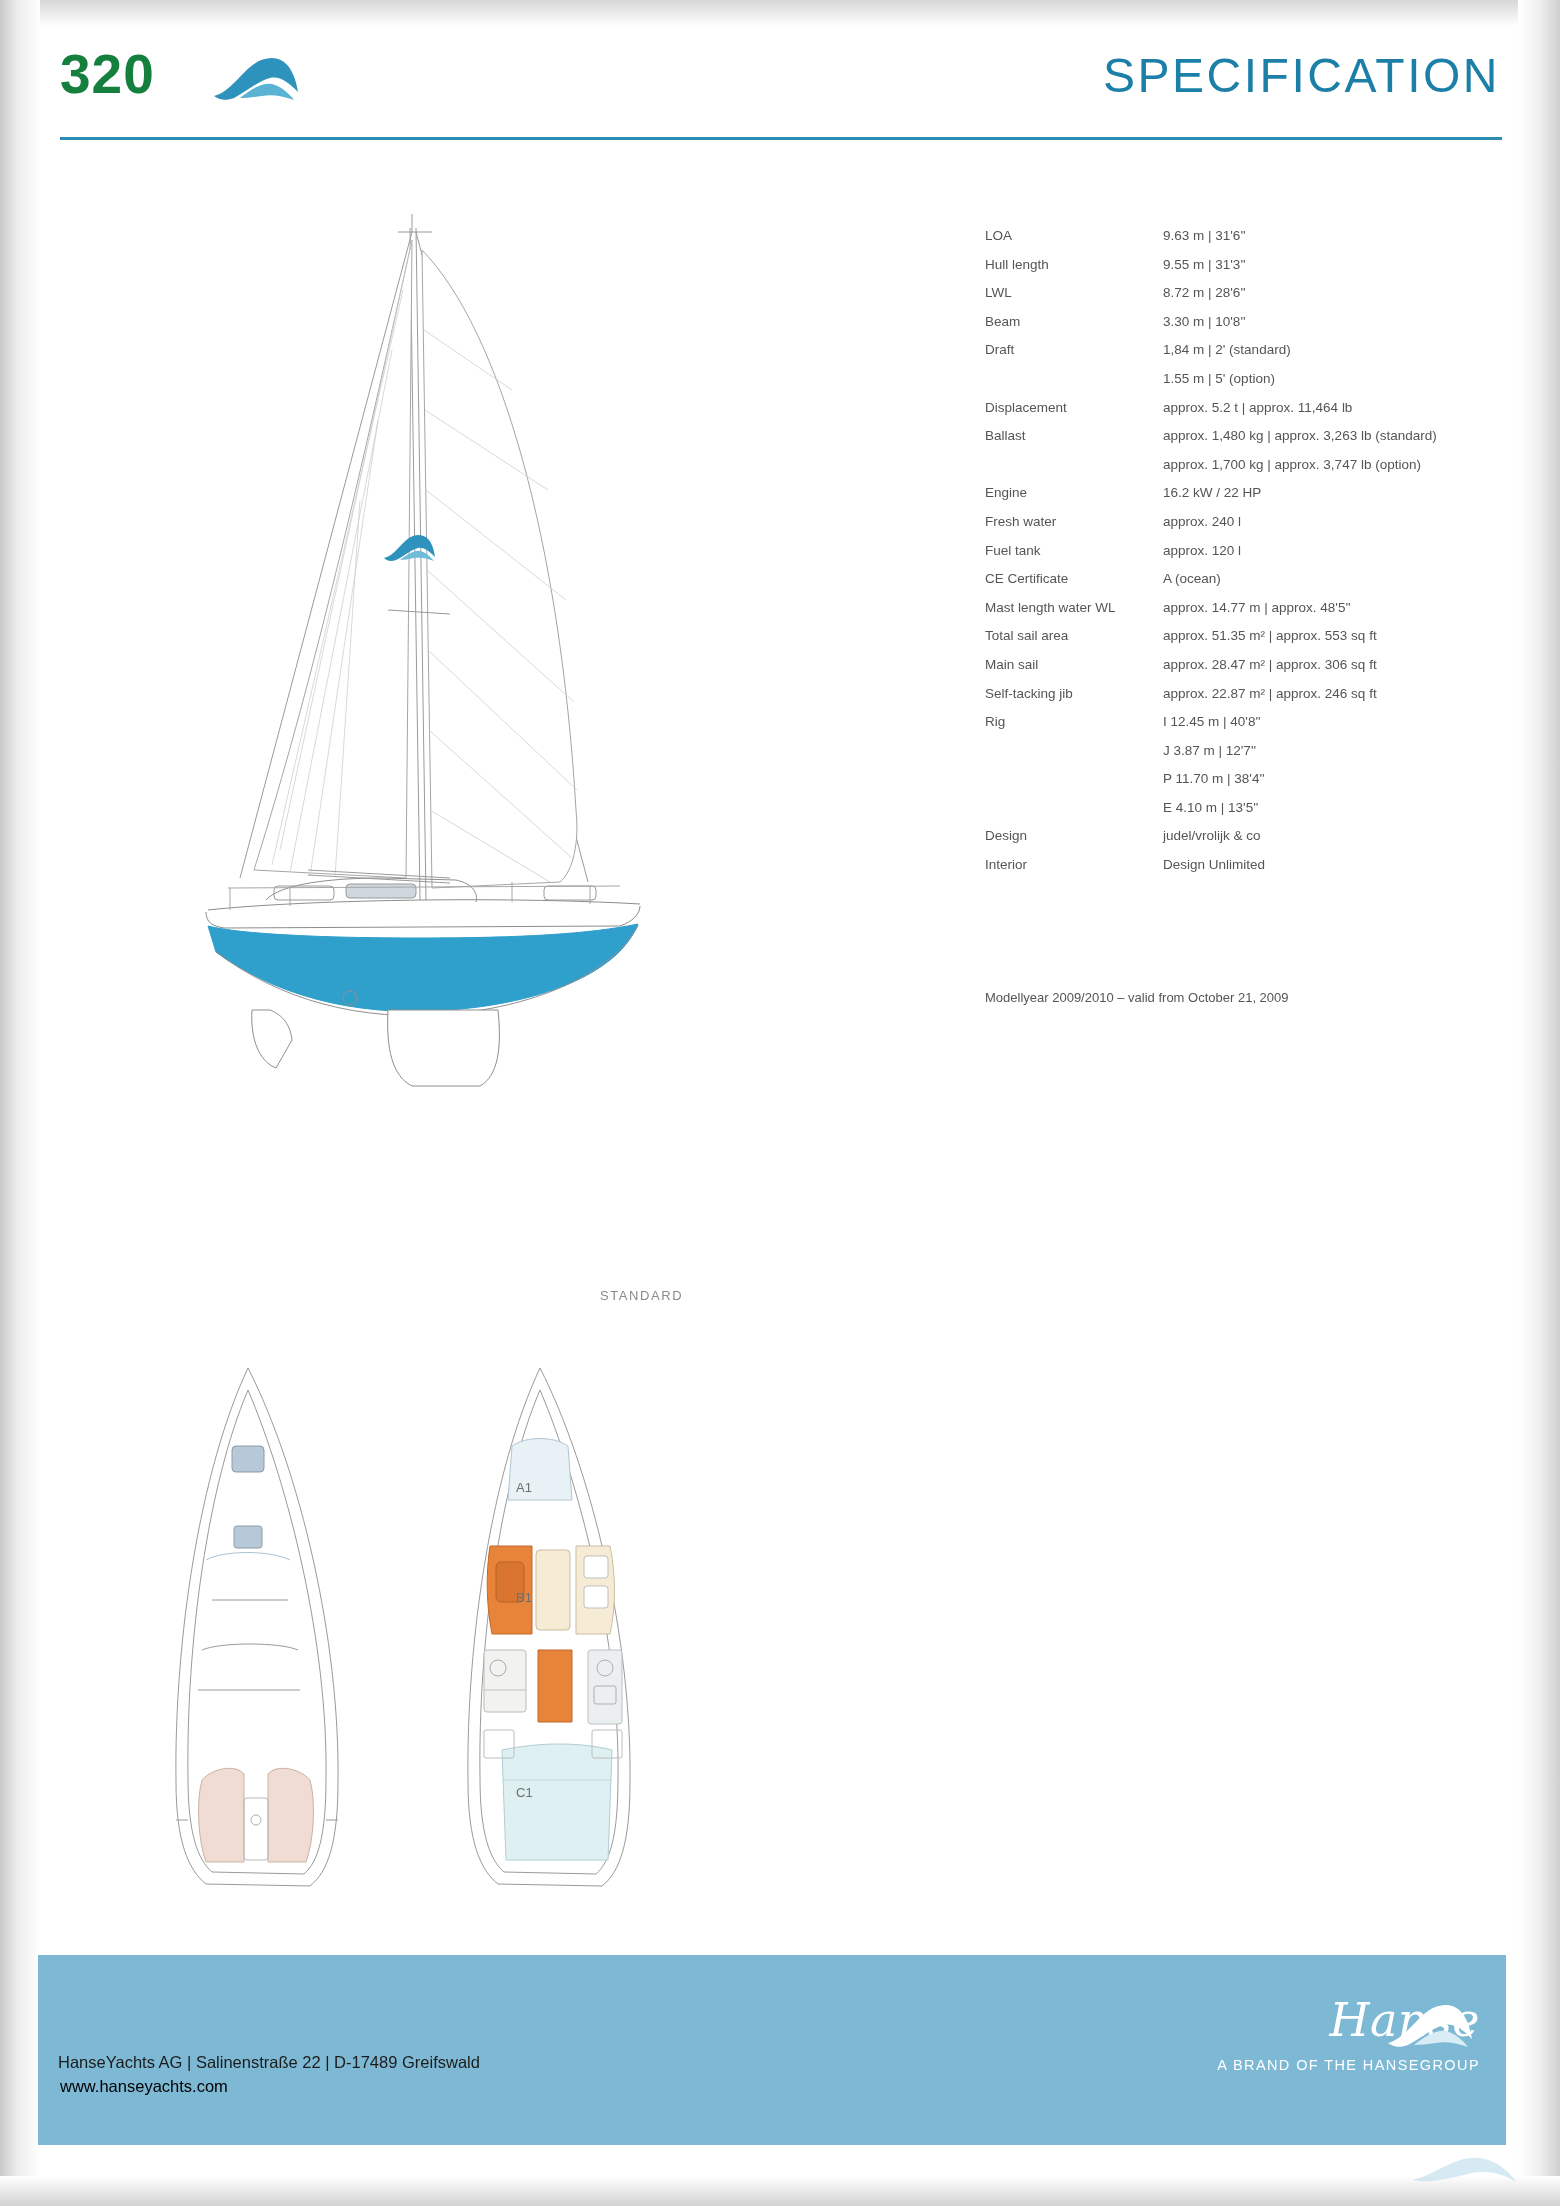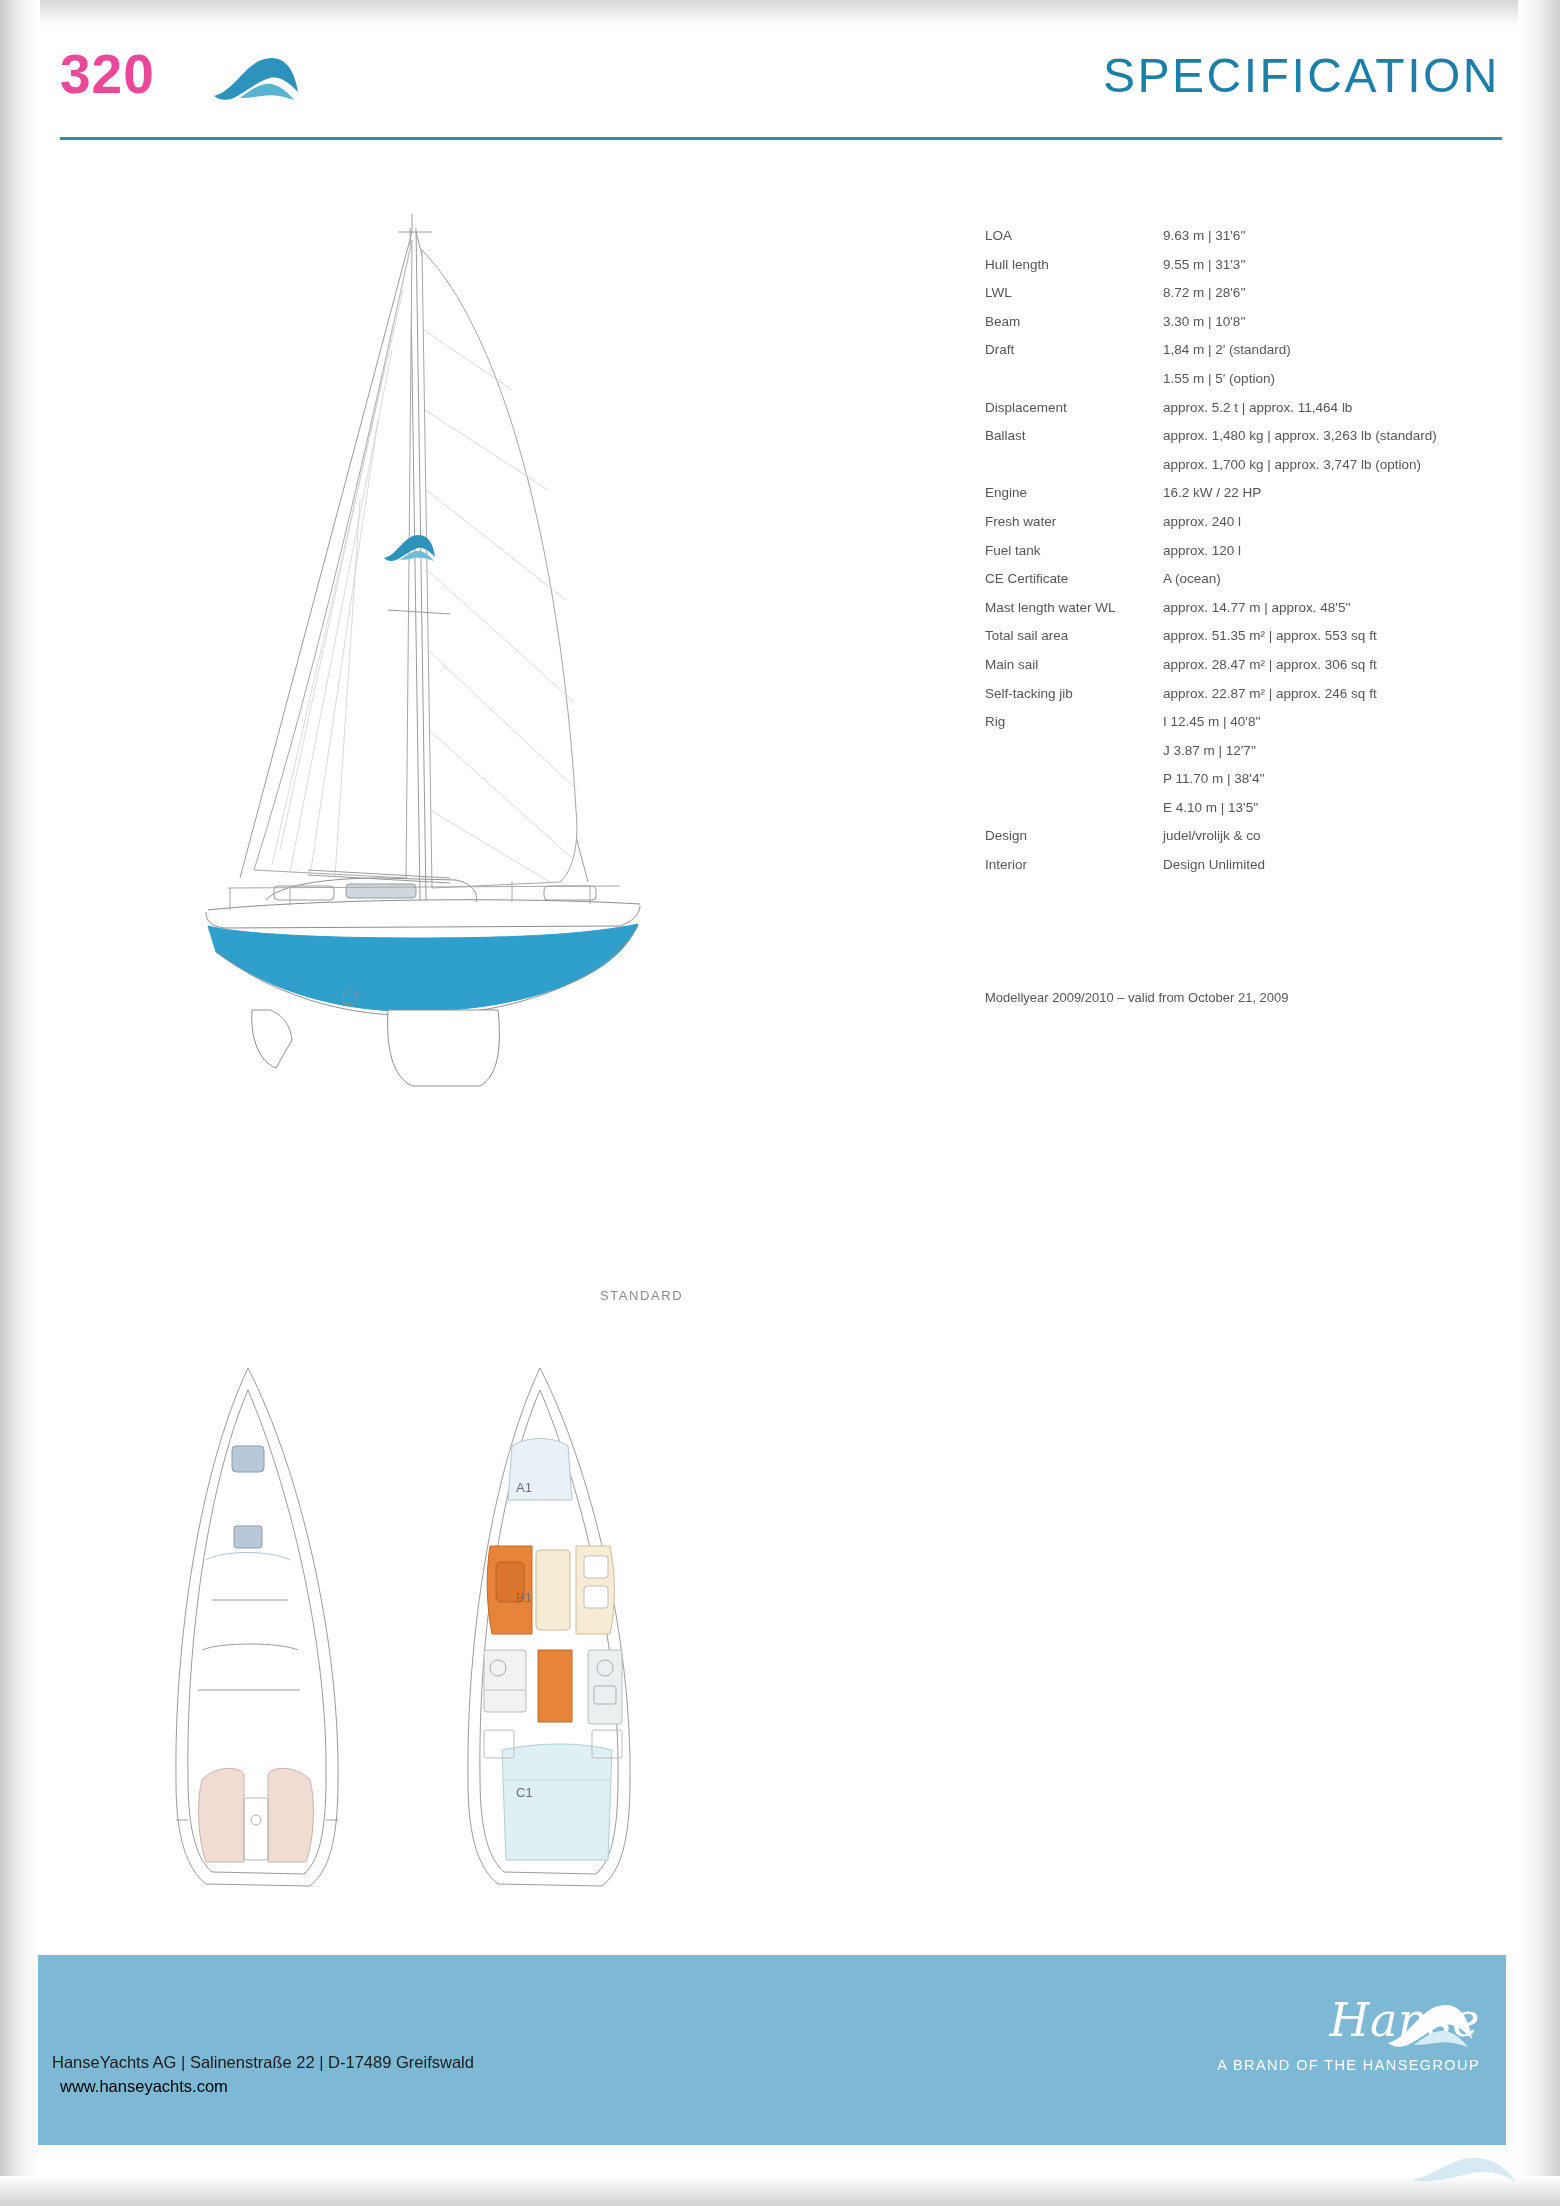--- a/index.html
+++ b/index.html
@@ -54,21 +54,21 @@
     top: 44px;
     width: 1440px;
     height: 92px;
   }
   .model-number {
     position: absolute;
     left: 0;
     top: 0;
     font-size: 55px;
     font-weight: bold;
-    color: #ec4899;
+    color: #15803d;
     letter-spacing: 1px;
     line-height: 60px;
     text-align: right;
   }
   .brand-wave {
     position: absolute;
     left: 150px;
     top: 8px;
     width: 96px;
     height: 52px;
@@ -167,21 +167,21 @@
   .footer {
     position: absolute;
     left: 38px;
     top: 1955px;
     width: 1468px;
     height: 190px;
     background: #7db8d4;
   }
   .footer-address {
     position: absolute;
-    left: 14px;
+    left: 20px;
     top: 92px;
     font-size: 16.5px;
     color: #1c1c1c;
     line-height: 30px;
   }
   .footer-url {
     position: absolute;
     left: 22px;
     top: 122px;
     font-size: 16.5px;

